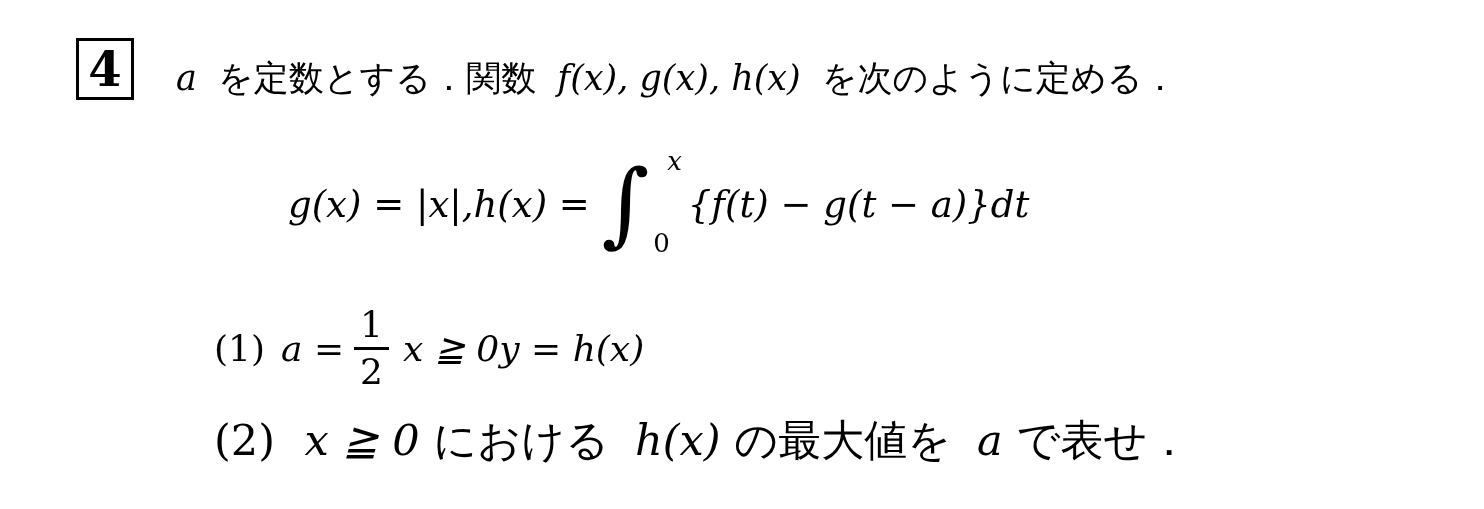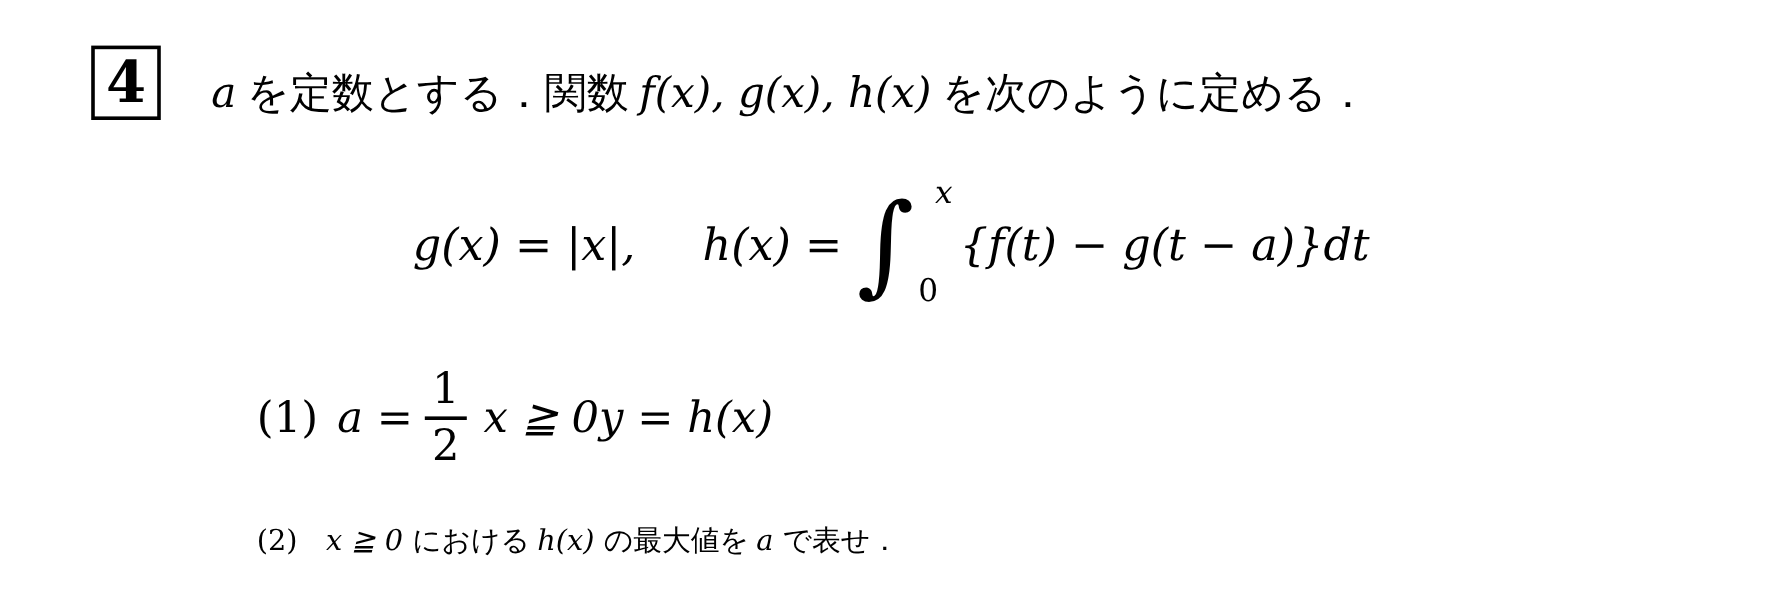--- a/index.html
+++ b/index.html
@@ -11,21 +11,21 @@
     position: relative;
     width: 1484px;
     height: 509px;
     background: #ffffff;
     color: #000000;
     font-family: "DejaVu Serif", "Liberation Serif", serif;
     overflow: hidden;
   }
   .jp {
     font-style: normal;
-    font-family: Liberation Serif, serif;
+    font-family: Liberation Mono, monospace;
   }
   .math {
     font-style: italic;
     font-family: "DejaVu Serif", "Liberation Serif", serif;
   }
   .upright { font-style: normal; }
 
   
   .box4 {
     position: absolute;
@@ -56,21 +56,21 @@
   .eqrow {
     position: absolute;
     left: 288px;
     top: 146px;
     height: 116px;
     display: flex;
     align-items: center;
     font-size: 37px;
     white-space: nowrap;
   }
-  .eq-gap { margin-left: 56px; }
+  .eq-gap { }
 
   .integral {
     position: relative;
     display: inline-block;
     margin-left: 12px;
     margin-right: 4px;
     padding-right: 34px;
   }
   .int-glyph {
     display: block;
@@ -100,22 +100,22 @@
     top: 296px;
     height: 104px;
     display: flex;
     align-items: center;
     font-size: 36px;
     white-space: nowrap;
   }
   .item2 {
     position: absolute;
     left: 214px;
-    top: 420px;
-    font-size: 24px;
+    top: 410px;
+    font-size: 43px;
     line-height: 60px;
     white-space: nowrap;
   }
   .item-label {
     font-style: normal;
     margin-right: 16px;
   }
   .frac {
     display: inline-flex;
     flex-direction: column;

